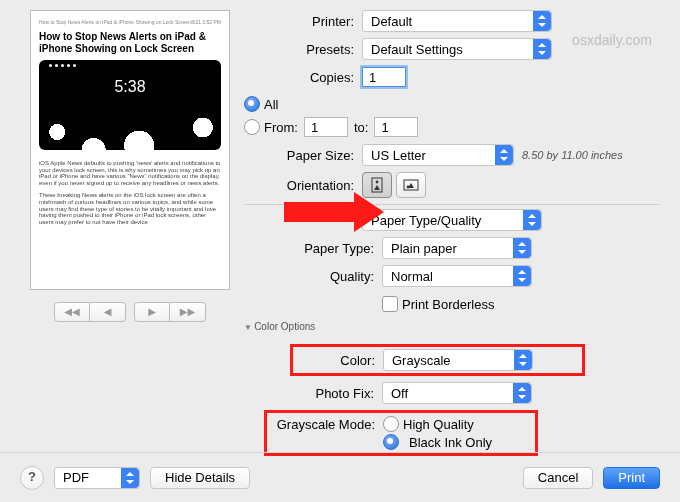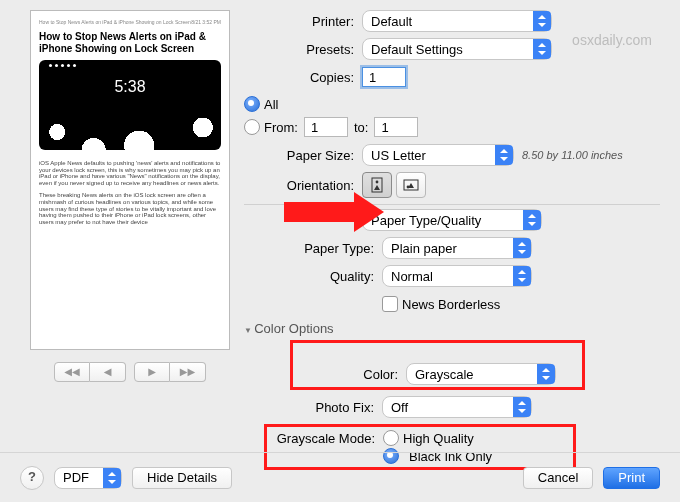--- a/index.html
+++ b/index.html
@@ -1,19 +1,19 @@
 <!DOCTYPE html>
 <html><head>
 <meta charset="utf-8">
 <style>
   html,body{margin:0;padding:0;font-family:-apple-system,"Helvetica Neue",Arial,sans-serif;font-size:13px;color:#000;background:#ececec;}
   .dialog{width:680px;height:502px;box-sizing:border-box;background:#ececec;position:relative;overflow:hidden;}
   .body{display:flex;padding:10px 20px 0 20px;height:430px;box-sizing:border-box;}
   .preview-col{width:220px;flex-shrink:0;}
-  .preview{width:200px;height:340px;background:#fff;border:1px solid #bbb;margin:0 auto;padding:8px;box-sizing:border-box;overflow:hidden;}
+  .preview{width:200px;height:280px;background:#fff;border:1px solid #bbb;margin:0 auto;padding:8px;box-sizing:border-box;overflow:hidden;}
   .preview-head{font-size:5px;color:#888;display:flex;justify-content:space-between;}
   .preview-title{font-size:10px;font-weight:600;margin-top:6px;line-height:1.15;}
   .preview-img{margin-top:6px;height:90px;background:#000;border-radius:6px;position:relative;overflow:hidden;}
   .preview-img::after{content:"5:38";position:absolute;top:18px;left:0;right:0;text-align:center;color:#fff;font-size:16px;font-weight:200;}
   .splat{position:absolute;inset:0;background:
     radial-gradient(circle at 10% 80%,#fff 8px,transparent 8px),
     radial-gradient(circle at 90% 75%,#fff 10px,transparent 10px),
     radial-gradient(circle at 55% 95%,#fff 15px,transparent 15px),
     radial-gradient(circle at 30% 100%,#fff 12px,transparent 12px);}
   .dots{position:absolute;top:4px;left:10px;right:10px;display:flex;gap:3px;}
@@ -23,36 +23,36 @@
   .pager{display:flex;justify-content:center;gap:8px;margin-top:12px;}
   .pager-group{display:flex;}
   .pager button{width:36px;height:20px;border:1px solid #bcbcbc;background:linear-gradient(#ffffff,#f0f0f0);color:#999;font-size:10px;line-height:1;cursor:default;}
   .pager button:first-child{border-radius:4px 0 0 4px;}
   .pager button:last-child{border-radius:0 4px 4px 0;border-left:none;}
 
   .form-col{flex:1;padding-left:4px;}
   .row{display:flex;align-items:center;margin-bottom:6px;min-height:22px;}
   .lbl{width:110px;text-align:right;padding-right:8px;flex-shrink:0;}
   .lbl2{width:130px;text-align:right;padding-right:8px;flex-shrink:0;}
-  .select{position:relative;height:22px;border:1px solid #c7c7c7;border-radius:8px;background:#fff;display:flex;align-items:center;padding:0 24px 0 8px;font-size:13px;box-sizing:border-box;}
+  .select{position:relative;height:22px;border:1px solid #c7c7c7;border-radius:3px;background:#fff;display:flex;align-items:center;padding:0 24px 0 8px;font-size:13px;box-sizing:border-box;}
   .select .end{position:absolute;right:0;top:0;bottom:0;width:18px;background:#3b82f6;border-radius:0 4px 4px 0;}
   .select .end::before{content:"";position:absolute;left:5px;top:4px;border-left:4px solid transparent;border-right:4px solid transparent;border-bottom:4px solid #fff;}
   .select .end::after{content:"";position:absolute;left:5px;bottom:4px;border-left:4px solid transparent;border-right:4px solid transparent;border-top:4px solid #fff;}
   .input{height:20px;border:1px solid #b8b8b8;background:#fff;padding:0 6px;font-size:13px;border-radius:0;box-sizing:border-box;}
   .input.focus{border-color:#4a90e2;box-shadow:0 0 0 2px rgba(74,144,226,.5);}
   .radio{width:14px;height:14px;border:1px solid #999;border-radius:50%;background:#fff;display:inline-block;vertical-align:middle;margin-right:4px;position:relative;}
   .radio.sel{border-color:#2a6fd6;background:radial-gradient(circle at 40% 35%,#7fb3ff,#2a6fd6);}
   .radio.sel::after{content:"";position:absolute;top:3px;left:3px;width:6px;height:6px;border-radius:50%;background:#fff;}
   .check{width:14px;height:14px;border:1px solid #999;border-radius:3px;background:#fff;display:inline-block;vertical-align:middle;margin-right:4px;}
   .orient{display:flex;gap:4px;}
   .orient-btn{width:28px;height:24px;border:1px solid #b8b8b8;border-radius:4px;background:linear-gradient(#ffffff,#ececec);display:flex;align-items:center;justify-content:center;}
   .orient-btn.sel{background:linear-gradient(#e0e0e0,#d0d0d0);border-color:#8a8a8a;}
   .tiny{font-size:11px;color:#555;margin-left:8px;font-style:italic;}
   .section-line{border:none;border-top:1px solid #d0d0d0;margin:4px 0;}
-  .disclose{font-size:13px;color:#555;}
+  .disclose{font-size:10px;color:#555;}
   .disclose::before{content:"▼ ";font-size:8px;color:#777;}
   .redbox{border:3px solid #ff1a1a;box-sizing:border-box;}
   .arrow-wrap{position:absolute;left:284px;top:192px;width:104px;height:40px;pointer-events:none;}
   .arrow-shaft{position:absolute;left:0;top:10px;width:70px;height:20px;background:#ff1a1a;}
   .arrow-head{position:absolute;left:70px;top:0;border-top:20px solid transparent;border-bottom:20px solid transparent;border-left:30px solid #ff1a1a;}
   .watermark{position:absolute;right:28px;top:32px;font-size:14px;color:#bdbdbd;pointer-events:none;}
 
   .footer{position:absolute;left:0;right:0;bottom:0;height:50px;border-top:1px solid #d5d5d5;display:flex;align-items:center;padding:0 20px;box-sizing:border-box;}
   .footer .spacer{flex:1;}
   .btn{height:22px;padding:0 14px;border:1px solid #c7c7c7;border-radius:4px;background:linear-gradient(#ffffff,#f0f0f0);font-size:13px;cursor:default;}
@@ -192,42 +192,42 @@
         <div class="lbl2">Quality:</div>
         <div class="select" style="width:150px">
           <span>Normal</span>
             <span class="end"></span>
         </div>
       </div>
 
       <div class="row">
         <div class="lbl2"></div>
         <span class="check"></span>
-        <span>News Borderless</span>
+        <span>Print Borderless</span>
       </div>
 
       <div class="disclose"><span>Color Options</span></div>
 
-      <div class="row redbox" style="margin-top:4px;padding:20px 3px 2px 0;width:295px;margin-left:46px;justify-content:center;">
+      <div class="row redbox" style="margin-top:12px;padding:2px 3px 2px 0;width:295px;margin-left:46px;">
         <div class="lbl" style="width:82px">Color:</div>
         <div class="select" style="width:150px">
           <span>Grayscale</span>
             <span class="end"></span>
         </div>
       </div>
 
       <div class="row">
         <div class="lbl2">Photo Fix:</div>
         <div class="select" style="width:150px">
           <span>Off</span>
             <span class="end"></span>
         </div>
       </div>
 
-      <div class="row redbox" style="align-items:flex-start;padding:2px 6px 2px 0;width:312px;margin-left:20px;">
+      <div class="row redbox" style="align-items:flex-start;padding:2px 6px 2px 0;width:274px;margin-left:20px;">
         <div class="lbl" style="width:108px;padding-top:2px">Grayscale Mode:</div>
         <div>
           <div style="display:flex;align-items:center;height:18px;">
             <span class="radio"></span>
             <span>High Quality</span>
           </div>
           <div style="display:flex;align-items:center;height:18px;gap:6px;">
             <span class="radio sel"></span>
             <span>Black Ink Only</span>
           </div>
@@ -240,21 +240,21 @@
   <div class="arrow-wrap">
     <div class="arrow-shaft"></div>
       <div class="arrow-head"></div>
   </div>
 
   <div class="watermark">osxdaily.com</div>
 
   <div class="footer">
     <div class="help">?</div>
     <div class="pdf-btn">
-      <div class="select" style="width:68px">
+      <div class="select" style="width:86px">
         <span>PDF</span>
           <span class="end"></span>
       </div>
     </div>
     <button class="btn" style="margin-left:10px">Hide Details</button>
     <div class="spacer"></div>
     <button class="btn">Cancel</button>
     <button class="btn primary" style="margin-left:10px">Print</button>
   </div>
 

